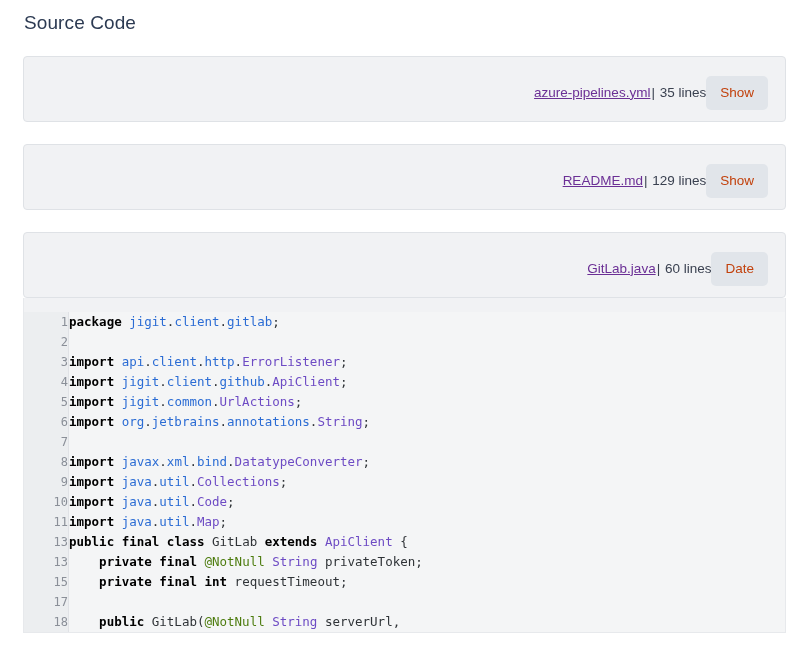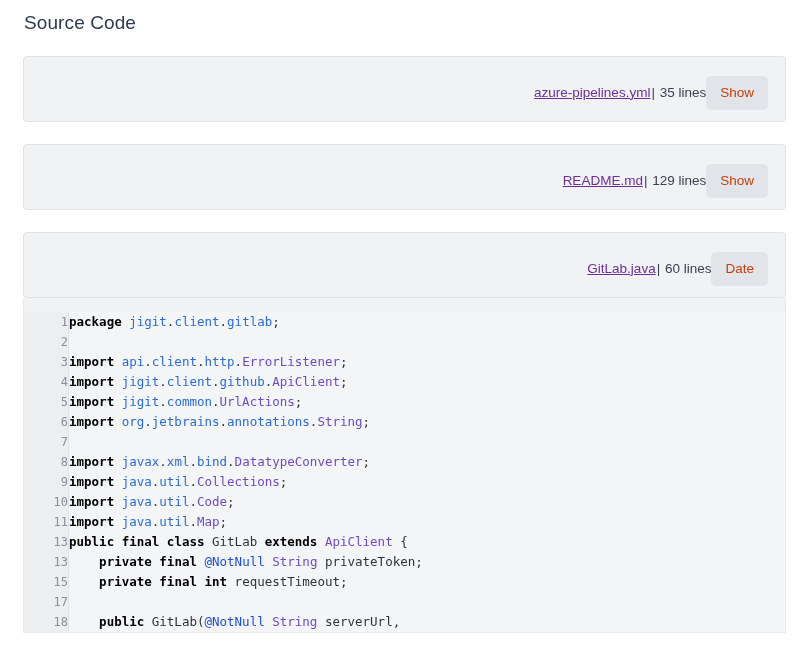--- a/index.html
+++ b/index.html
@@ -123,21 +123,21 @@
     padding-left: 15px;
     white-space: pre;
     color: #2f3337;
     background: #f4f5f6;
   }
 
   
   .tk-kw   { color: #000000; font-weight: bold; }
   .tk-ns   { color: #2b6cd4; text-align: center; }
   .tk-cls  { color: #6d4bc4; }
-  .tk-ann  { color: #1d4ed8; }
+  .tk-ann  { color: #4d7c0f; }
   .tk-id   { color: #2f3337; }
   .tk-pn   { color: #2f3337; }
 </style>
 </head>
 <body>
 
 <div class="page">
 
   <h1 class="page-title">Source Code</h1>
 

